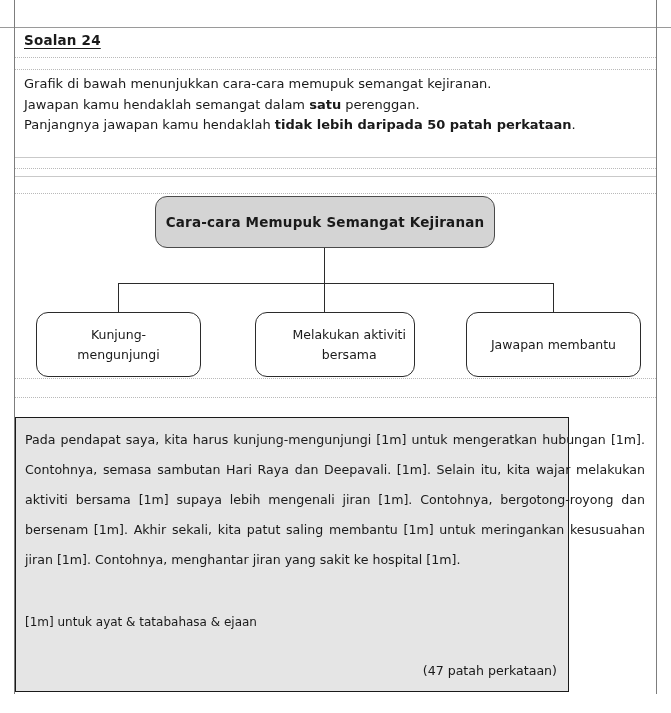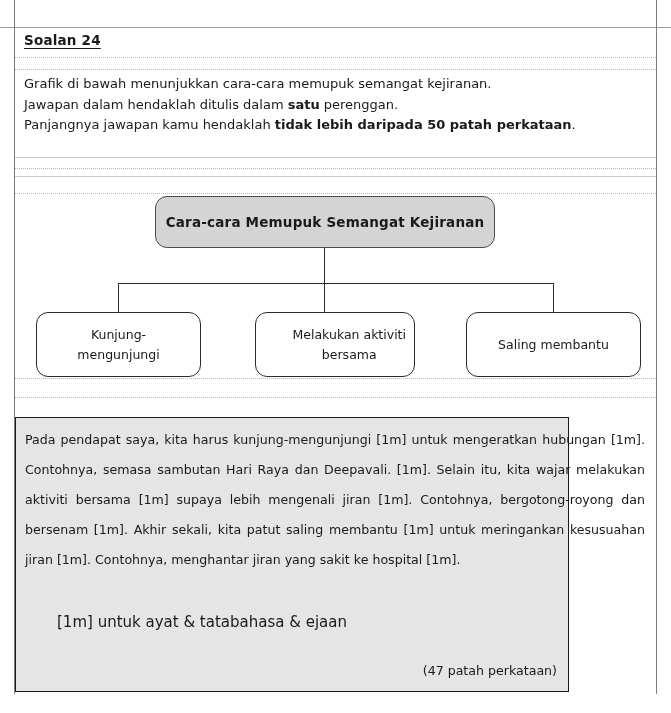--- a/index.html
+++ b/index.html
@@ -147,23 +147,22 @@
     top: 7px;
     width: 620px;
     font-size: 12.6px;
     line-height: 30px;
     text-align: justify;
   }
   #answer-note {
     position: absolute;
     left: 9px;
     top: 189px;
-    font-size: 15px;
+    font-size: 12px;
     line-height: 30px;
-    margin-left: 32px;
   }
   #word-count {
     position: absolute;
     right: 11px;
     bottom: 13px;
     font-size: 12.6px;
   }
 </style>
 </head>
 <body>
@@ -183,21 +182,21 @@
   <div class="grid-row" style="top:378px"></div>
   <div class="grid-row" style="top:397px"></div>
 
   <div id="q-heading">Soalan 24</div>
 
   <div id="instructions">
     <div class="line">
       <span>Grafik di bawah menunjukkan cara-cara memupuk semangat kejiranan.</span>
     </div>
     <div class="line">
-      <span>Jawapan dalam hendaklah ditulis dalam </span><b>satu</b><span> perenggan.</span>
+      <span>Jawapan kamu hendaklah semangat dalam </span><b>satu</b><span> perenggan.</span>
     </div>
     <div class="line">
       <span>Panjangnya jawapan kamu hendaklah </span><b>tidak lebih daripada 50 patah perkataan</b><span>.</span>
     </div>
   </div>
 
   <div id="diagram">
     <div class="conn conn-v-main"></div>
     <div class="conn conn-h-bus"></div>
     <div class="conn conn-v-a"></div>
@@ -209,21 +208,21 @@
 
     <div class="node node-a">
       <span class="label" style="white-space: pre-line;">Kunjung-
 mengunjungi</span>
     </div>
     <div class="node node-b">
       <span class="label" style="white-space: pre-line;">Melakukan aktiviti
 bersama</span>
     </div>
     <div class="node node-c">
-      <span class="label" style="white-space: pre-line;">Saling membantu</span>
+      <span class="label" style="white-space: pre-line;">Jawapan membantu</span>
     </div>
   </div>
 
   <div id="answer-box">
     <div id="answer-text">Pada pendapat saya, kita harus kunjung-mengunjungi [1m] untuk mengeratkan hubungan [1m]. Contohnya, semasa sambutan Hari Raya dan Deepavali. [1m]. Selain itu, kita wajar melakukan aktiviti bersama [1m] supaya lebih mengenali jiran [1m]. Contohnya, bergotong-royong dan bersenam [1m]. Akhir sekali, kita patut saling membantu [1m] untuk meringankan kesusuahan jiran [1m]. Contohnya, menghantar jiran yang sakit ke hospital [1m].</div>
     <div id="answer-note">[1m] untuk ayat &amp; tatabahasa &amp; ejaan</div>
     <div id="word-count">(47 patah perkataan)</div>
   </div>
 
 </div>

